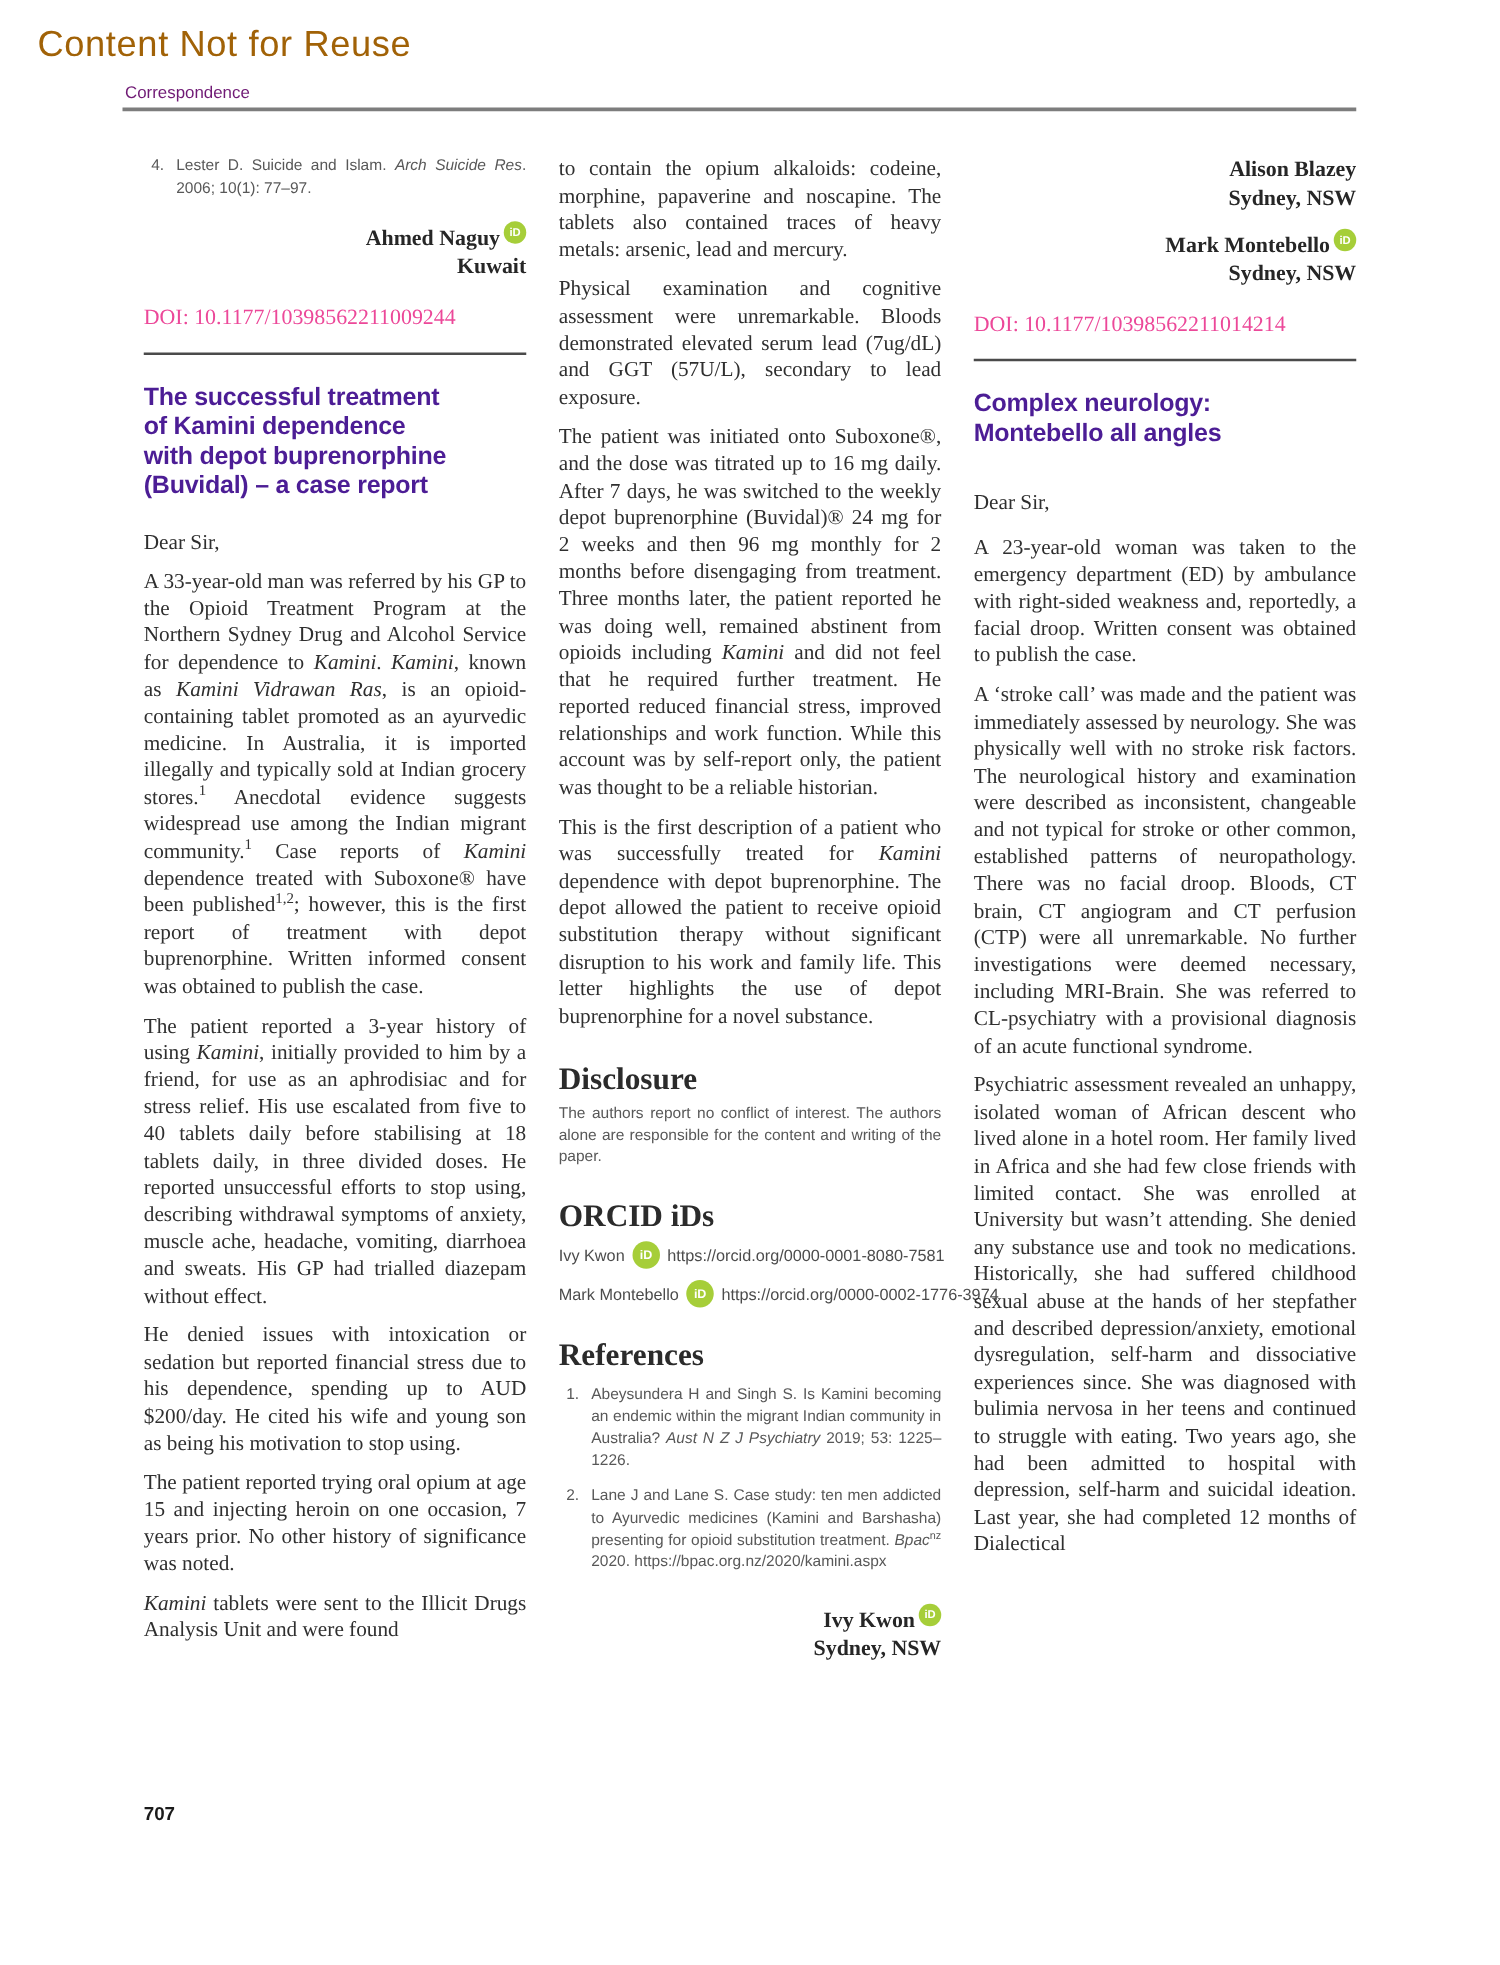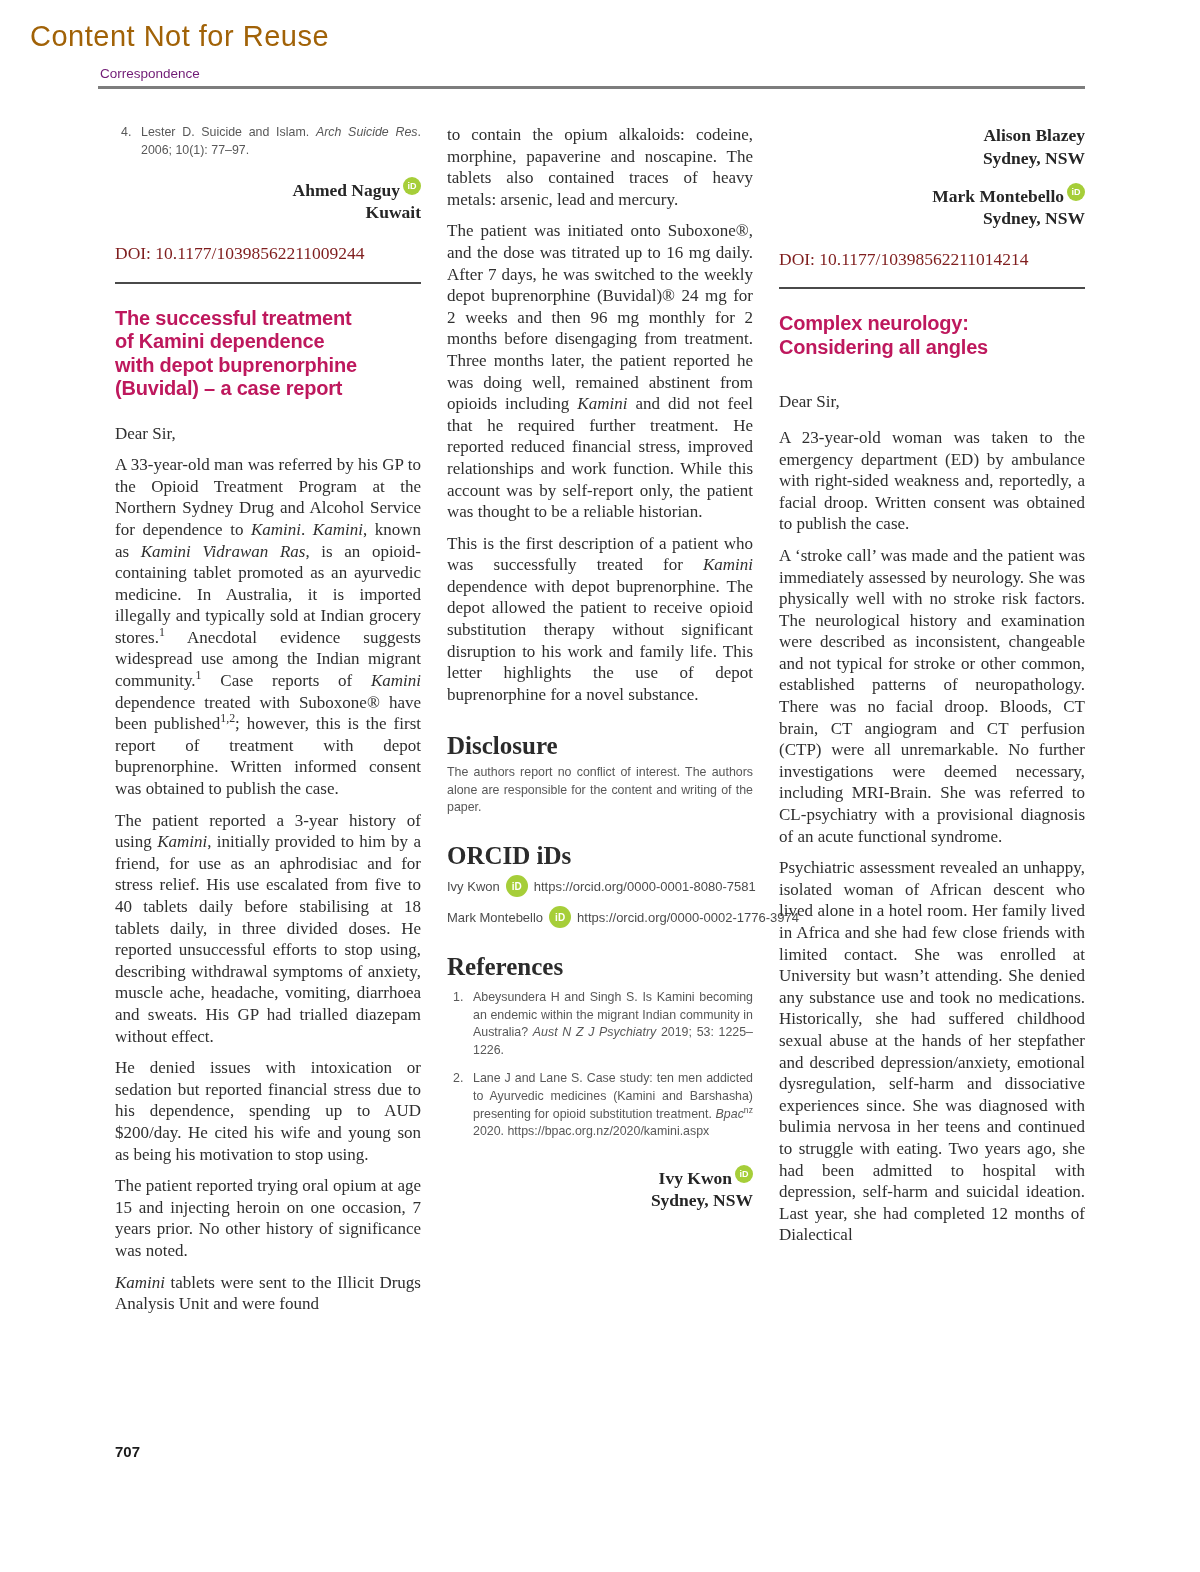--- a/index.html
+++ b/index.html
@@ -35,27 +35,27 @@
   .sans-small{
     font-family:"Liberation Sans", sans-serif;
     font-size:12.4px; line-height:17.6px; color:#585858;
   }
   .ref-item{ position:relative; padding-left:26px; text-align:justify; }
   .ref-num{ position:absolute; left:6px; top:0; }
   .top-ref{ margin-bottom:18px; }
   .author-block{ margin-top:0;text-align:right; }
   .author-line{ font-weight:bold; font-size:17.5px; line-height:22.5px; color:#262626; }
   .mt14{ margin-top:14px; }
-  .doi{ margin-top:19px; font-size:17.5px; color:#7f1d1d; }
+  .doi{ margin-top:19px; font-size:17.5px; color:#ec4899; }
   .title-rule{ margin-top:17px; border-top:2.5px solid #4a4a4a; }
   .article-title{
     margin:23px 0 0 0;
     font-family:"Liberation Sans", sans-serif;
     font-weight:bold; font-size:20px; line-height:23.5px;
-    color:#be185d; letter-spacing:-.2px;
+    color:#4c1d95; letter-spacing:-.2px;
   }
   .article-title .tl{ display:block; }
   .salutation{ margin:22px 0 0 0; }
   .salutation.big-gap{ margin-top:32px; }
   .para{ margin:10px 0 0 0; text-align:justify; }
   .para:first-child{ margin-top:0; }
   .section-heading{
     margin:28px 0 0 0;
     font-family:"Liberation Serif", serif;
     font-weight:bold; font-size:25px; color:#2b2b2b;
@@ -125,20 +125,21 @@
       <p class="salutation">Dear Sir,</p>
       <p class="para">A 33-year-old man was referred by his GP to the Opioid Treatment Program at the Northern Sydney Drug and Alcohol Service for dependence to <i>Kamini</i>. <i>Kamini</i>, known as <i>Kamini Vidrawan Ras</i>, is an opioid-containing tablet promoted as an ayurvedic medicine. In Australia, it is imported illegally and typically sold at Indian grocery stores.<sup>1</sup> Anecdotal evidence suggests widespread use among the Indian migrant community.<sup>1</sup> Case reports of <i>Kamini</i> dependence treated with Suboxone® have been published<sup>1,2</sup>; however, this is the first report of treatment with depot buprenorphine. Written informed consent was obtained to publish the case.</p>
       <p class="para">The patient reported a 3-year history of using <i>Kamini</i>, initially provided to him by a friend, for use as an aphrodisiac and for stress relief. His use escalated from five to 40 tablets daily before stabilising at 18 tablets daily, in three divided doses. He reported unsuccessful efforts to stop using, describing withdrawal symptoms of anxiety, muscle ache, headache, vomiting, diarrhoea and sweats. His GP had trialled diazepam without effect.</p>
       <p class="para">He denied issues with intoxication or sedation but reported financial stress due to his dependence, spending up to AUD $200/day. He cited his wife and young son as being his motivation to stop using.</p>
       <p class="para">The patient reported trying oral opium at age 15 and injecting heroin on one occasion, 7 years prior. No other history of significance was noted.</p>
       <p class="para"><i>Kamini</i> tablets were sent to the Illicit Drugs Analysis Unit and were found</p>
     </div>
 
     <div class="col">
       <p class="para">to contain the opium alkaloids: codeine, morphine, papaverine and noscapine. The tablets also contained traces of heavy metals: arsenic, lead and mercury.</p>
+      <p class="para">Physical examination and cognitive assessment were unremarkable. Bloods demonstrated elevated serum lead (7ug/dL) and GGT (57U/L), secondary to lead exposure.</p>
       <p class="para">The patient was initiated onto Suboxone®, and the dose was titrated up to 16 mg daily. After 7 days, he was switched to the weekly depot buprenorphine (Buvidal)® 24 mg for 2 weeks and then 96 mg monthly for 2 months before disengaging from treatment. Three months later, the patient reported he was doing well, remained abstinent from opioids including <i>Kamini</i> and did not feel that he required further treatment. He reported reduced financial stress, improved relationships and work function. While this account was by self-report only, the patient was thought to be a reliable historian.</p>
       <p class="para">This is the first description of a patient who was successfully treated for <i>Kamini</i> dependence with depot buprenorphine. The depot allowed the patient to receive opioid substitution therapy without significant disruption to his work and family life. This letter highlights the use of depot buprenorphine for a novel substance.</p>
 
       <h3 class="section-heading first">Disclosure</h3>
       <p class="disclosure-text sans-small">The authors report no conflict of interest. The authors alone are responsible for the content and writing of the paper.</p>
 
       <h3 class="section-heading">ORCID iDs</h3>
       <div class="orcid-row">
         <span>Ivy Kwon</span>
         <span class="orcid-icon orcid-inline">iD</span>
@@ -176,21 +177,21 @@
       <div class="author-block mt14">
         <div class="author-line"><span>Mark Montebello</span><span class="orcid-icon orcid-sup">iD</span></div>
         <div class="author-line">Sydney, NSW</div>
       </div>
 
       <div class="doi">DOI: 10.1177/10398562211014214</div>
       <div class="title-rule"></div>
 
       <h2 class="article-title">
         <span class="tl">Complex neurology:</span>
-        <span class="tl">Considering all angles</span>
+        <span class="tl">Montebello all angles</span>
       </h2>
 
       <p class="salutation big-gap">Dear Sir,</p>
       <p class="para" style="margin-top:14px;">A 23-year-old woman was taken to the emergency department (ED) by ambulance with right-sided weakness and, reportedly, a facial droop. Written consent was obtained to publish the case.</p>
       <p class="para">A ‘stroke call’ was made and the patient was immediately assessed by neurology. She was physically well with no stroke risk factors. The neurological history and examination were described as inconsistent, changeable and not typical for stroke or other common, established patterns of neuropathology. There was no facial droop. Bloods, CT brain, CT angiogram and CT perfusion (CTP) were all unremarkable. No further investigations were deemed necessary, including MRI-Brain. She was referred to CL-psychiatry with a provisional diagnosis of an acute functional syndrome.</p>
       <p class="para">Psychiatric assessment revealed an unhappy, isolated woman of African descent who lived alone in a hotel room. Her family lived in Africa and she had few close friends with limited contact. She was enrolled at University but wasn’t attending. She denied any substance use and took no medications. Historically, she had suffered childhood sexual abuse at the hands of her stepfather and described depression/anxiety, emotional dysregulation, self-harm and dissociative experiences since. She was diagnosed with bulimia nervosa in her teens and continued to struggle with eating. Two years ago, she had been admitted to hospital with depression, self-harm and suicidal ideation. Last year, she had completed 12 months of Dialectical</p>
     </div>
 
   </div>
 

